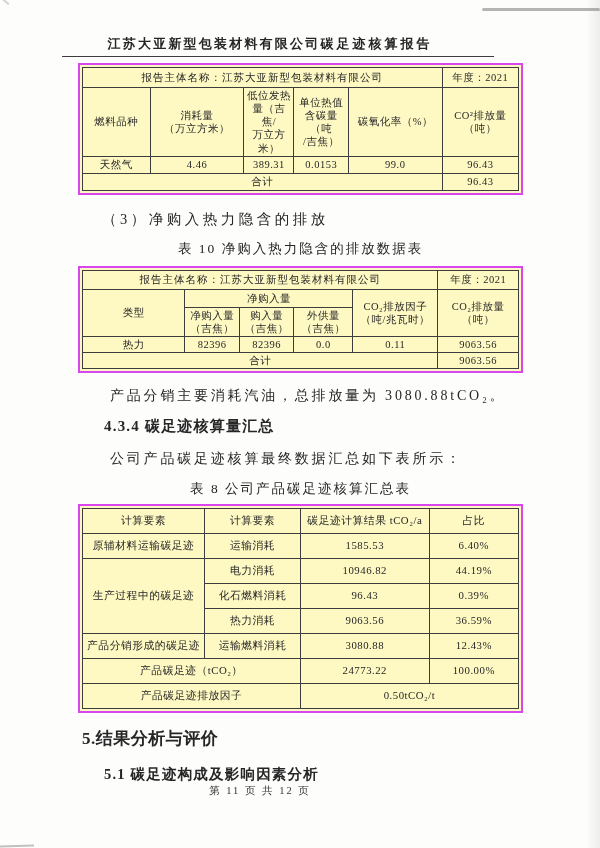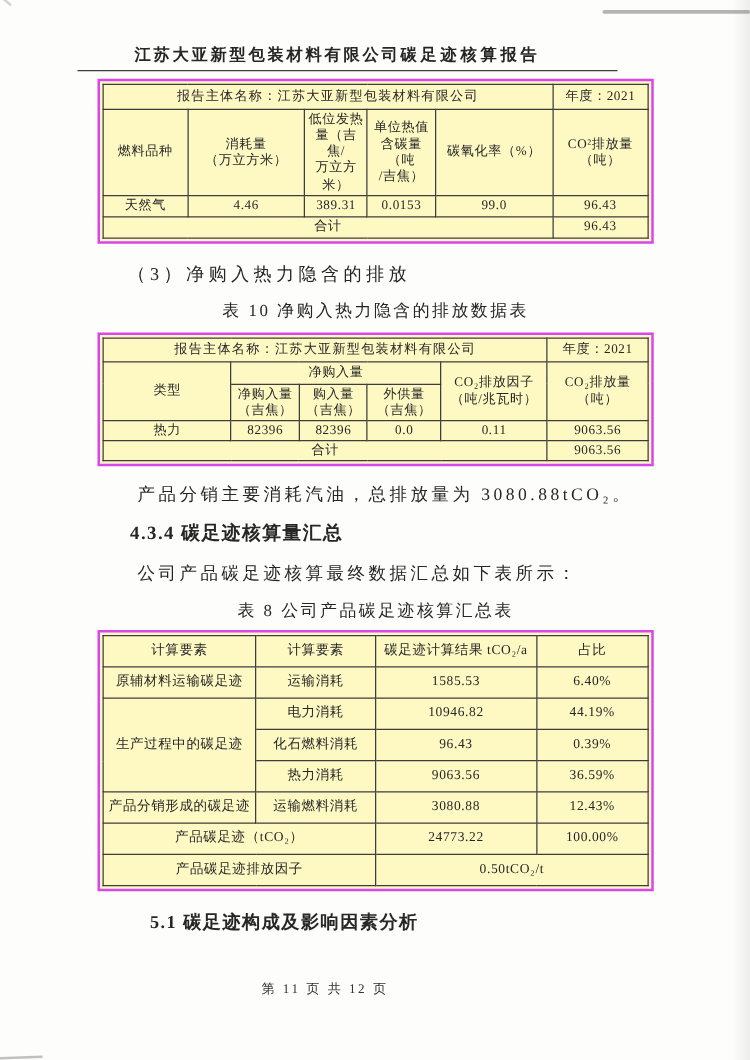--- a/index.html
+++ b/index.html
@@ -55,21 +55,21 @@
   .t2 .r-data td{height:13px;}
   .t2 .r-total td{height:13px;}
   .t3 td,.t3 th{height:22px;font-size:10.8px;}
   .subject-cell{text-align:center;letter-spacing:1px;}
 
   .h-paren{margin:15px 0 0 24px;font-size:14.5px;letter-spacing:3.5px;}
   .h-bold{margin:13px 0 0 26px;font-size:15px;font-weight:bold;letter-spacing:1.2px;}
   .para{margin:14px 0 0 32px;font-size:14px;letter-spacing:2.8px;}
   .gap-sm{margin-top:12px;}
   .h5{margin:14px 0 0 4px;font-size:17px;font-weight:bold;letter-spacing:.5px;}
-  .h51{margin:15px 0 0 42px;font-size:14.5px;font-weight:bold;letter-spacing:1.2px;}
+  .h51{margin:15px 0 0 26px;font-size:14.5px;font-weight:bold;letter-spacing:1.2px;}
 
   .footer{position:absolute;top:784px;left:0;width:520px;text-align:center;font-size:10.5px;letter-spacing:2px;color:#333;}
 </style>
 </head>
 <body>
 
 <div class="page">
 
   <div class="art-top-right"></div>
   <div class="art-right-band"></div>
@@ -237,19 +237,20 @@
           <td>100.00%</td>
         </tr>
         <tr>
           <td colspan="2">产品碳足迹排放因子</td>
           <td colspan="2">0.50tCO₂/t</td>
         </tr>
       </tbody>
         </table>
     </div>
 
+    <div class="h5">5.结果分析与评价</div>
     <div class="h51">5.1 碳足迹构成及影响因素分析</div>
 
   </div>
 
   <div class="footer">第 11 页 共 12 页</div>
 
 </div>
 
 </body></html>

